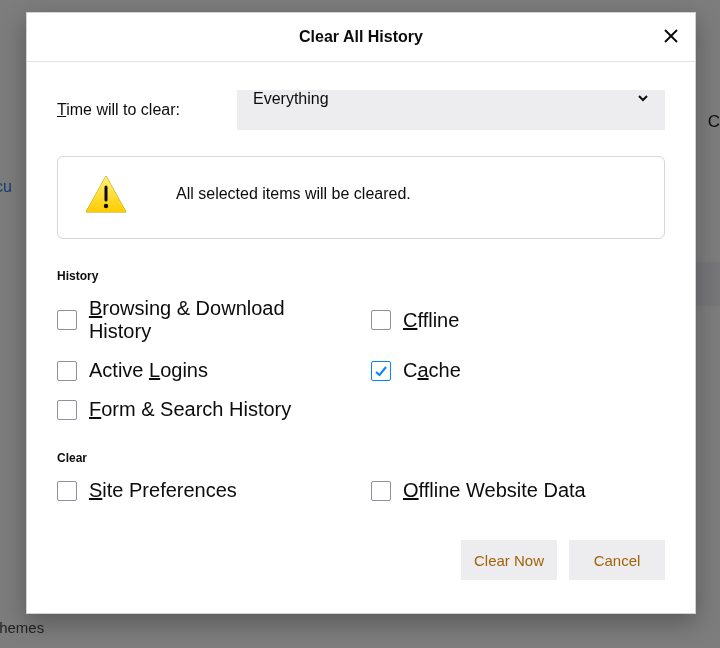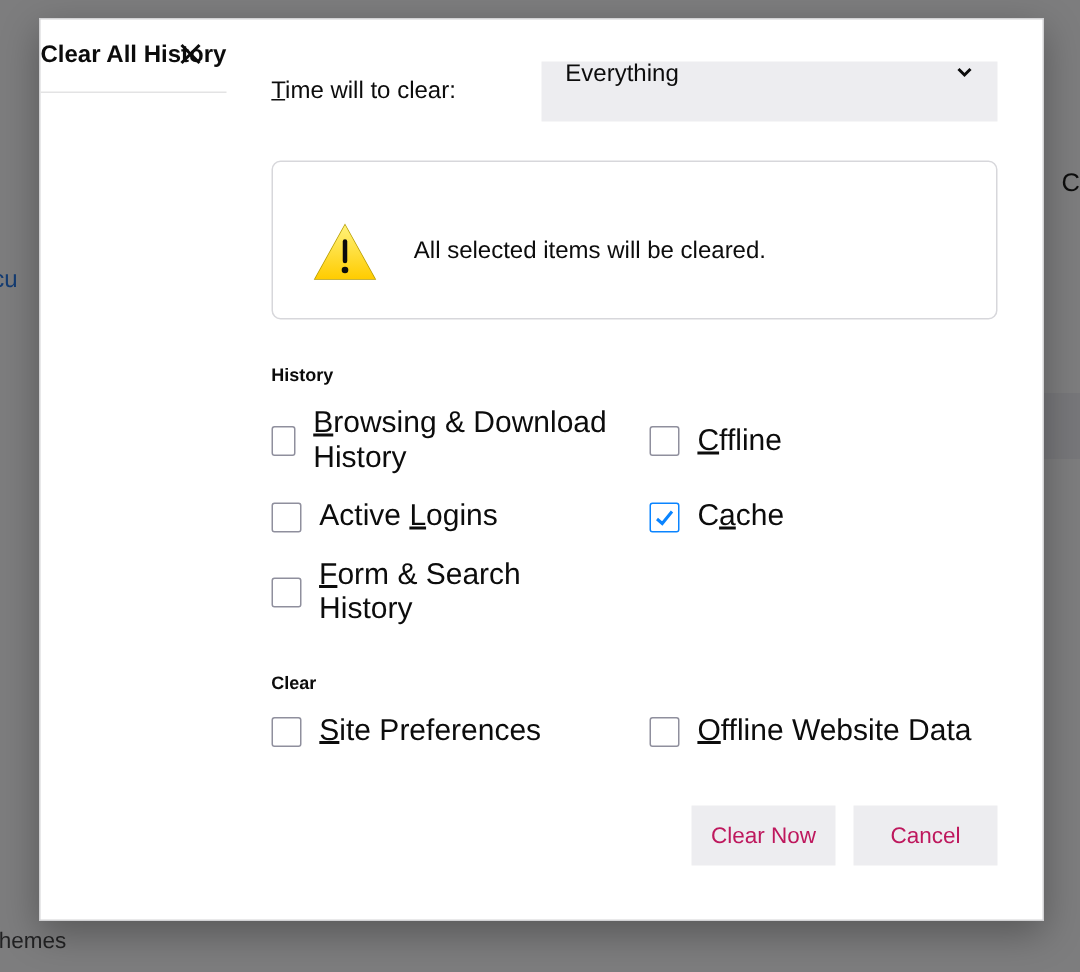--- a/index.html
+++ b/index.html
@@ -55,21 +55,21 @@
     position: absolute;
     left: 26px;
     top: 12px;
     width: 668px;
     height: 600px;
     background: #ffffff;
     border: 1px solid #d2d2d4;
     box-shadow: 0 8px 24px rgba(0,0,0,.3);
     z-index: 2;
     display: flex;
-    flex-direction: row;
+    flex-direction: column;
   }
   .dialog-header {
     height: 48px;
     display: flex;
     align-items: center;
     justify-content: center;
     border-bottom: 1px solid #e3e3e4;
     position: relative;
   }
   .dialog-title {
@@ -118,23 +118,24 @@
     font-size: 16px;
     cursor: pointer;
     box-sizing: border-box;
   }
   .chev { width: 12px; height: 12px; }
 
   .warn-box {
     margin-top: 26px;
     border: 1px solid #d7d7db;
     border-radius: 6px;
-    padding: 38px 22px 22px 26px;
-    display: flex;
-    align-items: center;
+    padding: 15px 22px 22px 26px;
+    display: flex;
+    align-items: center;
+    gap: 24px;
   }
   .warn-icon {
     width: 44px;
     height: 44px;
     flex: 0 0 44px;
     margin-right: 24px;
   }
   .warn-text {
     font-size: 16px;
     line-height: 28px;
@@ -182,21 +183,21 @@
     justify-content: flex-end;
     gap: 12px;
     margin-top: 38px;
   }
   .btn {
     min-width: 96px;
     height: 40px;
     background: #ededf0;
     border: none;
     font-size: 15px;
-    color: #be185d;
+    color: #a16207;
     cursor: pointer;
     padding: 0 2px;
   }
 
   
   .peek-c {
     position:absolute;
     right:0px;
     top:112px;
     font-size:17px;

